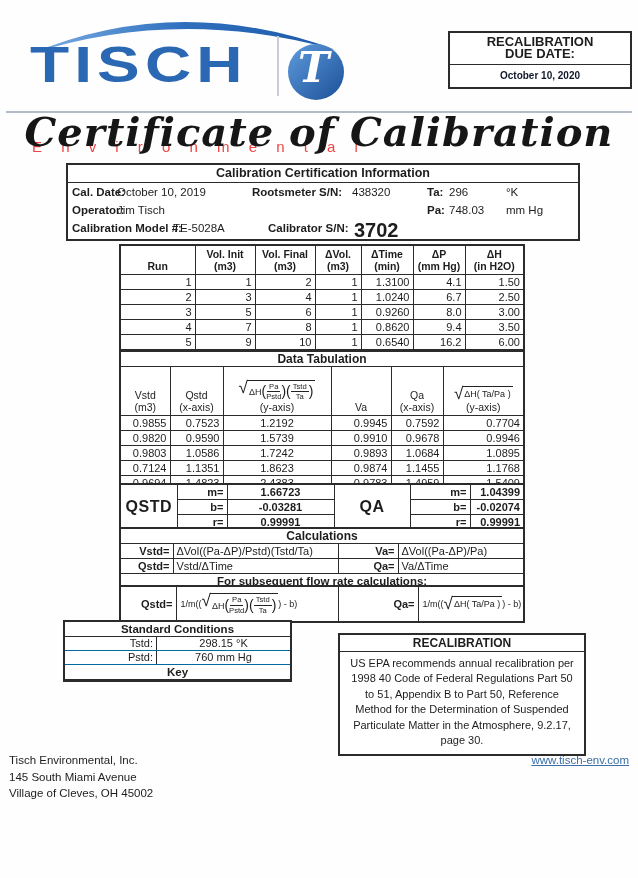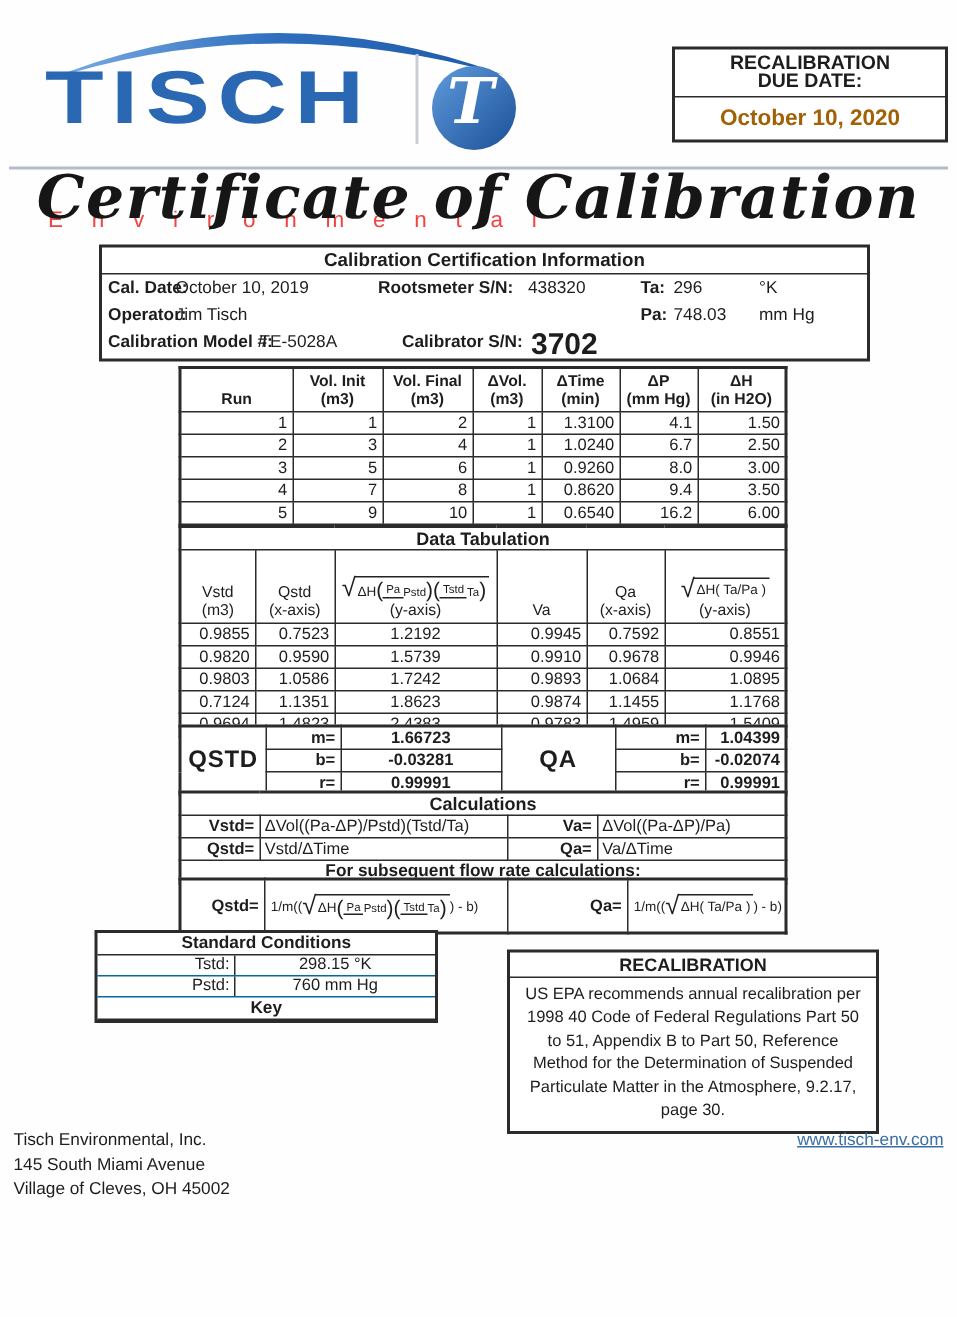--- a/index.html
+++ b/index.html
@@ -20,21 +20,21 @@
   .brand-sub {
     position:absolute; left:32px; top:90px;
     font-size:15px; letter-spacing:7.5px; color:#ef4444;margin-top:48px;
   }
   
   .due-box {
     position:absolute; left:448px; top:31px; width:180px;
     border:2px solid #2b2b2b; background:#fff; text-align:center;
   }
   .due-title { font-size:13px; font-weight:bold; line-height:15px; padding:3px 0 4px; border-bottom:1.5px solid #2b2b2b; }
-  .due-date { font-size:15px; font-weight:bold; color:#a16207; padding:5px 0 6px; }
+  .due-date { font-size:10px; font-weight:bold; color:#0f172a; padding:5px 0 6px; }
   
   .top-rule { position:absolute; left:6px; top:111px; width:626px; height:2px; background:#b3bdc9; }
   .script-title {
     position:absolute; left:0; right:0; top:108px; text-align:center;
     font-family:"DejaVu Serif", serif; font-style:italic; font-weight:bold;
     font-size:40px; letter-spacing:1px; color:#161616;
   }
   
   .cert-info { position:absolute; left:66px; top:163px; width:510px; border:2px solid #2b2b2b; background:#fff; }
   .box-title { text-align:center; font-weight:bold; font-size:12.5px; line-height:17px; border-bottom:1.5px solid #2b2b2b; }
@@ -56,21 +56,21 @@
   
   .dt-table { top:350px; font-size:11px; }
   .dt-title, .calc-title { font-weight:bold; font-size:12px; text-align:center; height:16px; line-height:16px; }
   .dt-table th { font-weight:normal; font-size:10.5px; text-align:center; vertical-align:bottom; padding:2px 1px; height:44px; }
   .dt-sum { top:483px; font-size:11px; font-weight:bold; }
   .dt-sum .bigcell { font-size:16px; font-weight:800; text-align:center; letter-spacing:0.5px; }
   
   .sqrt { display:inline-flex; align-items:flex-start; vertical-align:middle; }
   .sqrt .rad { font-size:1.9em; line-height:0.9; font-weight:400; margin-right:-1px; }
   .sqrt .under { border-top:1px solid #222; padding:2px 2px 0 2px; display:inline-flex; align-items:center; }
-  .frac { display:inline-flex; flex-direction:row; align-items:center; line-height:1; font-size:0.85em; }
+  .frac { display:inline-flex; flex-direction:column; align-items:center; line-height:1; font-size:0.85em; }
   .frac .ft { border-bottom:1px solid #222; padding:0 2px 1px; }
   .frac .fb { padding-top:1px; }
   .bigp { font-size:1.55em; font-weight:300; line-height:1; }
   .fml { font-size:9px; display:inline-flex; align-items:center; }
   .fml-hdr { font-size:9px; display:inline-flex; align-items:center; justify-content:center; }
   
   .calc-a { top:527px; font-size:11px; }
   .calc-b { top:585px; font-size:11px; margin-top:0; }
   .calc-a .lbl, .calc-b .lbl { font-weight:bold; text-align:right; padding-right:3px; }
   .calc-a .val { text-align:left; padding-left:3px; }
@@ -312,21 +312,21 @@
         </th>
       </tr>
     </thead>
     <tbody>
         <tr>
           <td class="num">0.9855</td>
           <td class="num">0.7523</td>
           <td class="ctr">1.2192</td>
           <td class="num">0.9945</td>
           <td class="num">0.7592</td>
-          <td class="num">0.8551</td>
+          <td class="num">0.7704</td>
         </tr>
         <tr>
           <td class="num">0.9820</td>
           <td class="num">0.9590</td>
           <td class="ctr">1.5739</td>
           <td class="num">0.9910</td>
           <td class="num">0.9678</td>
           <td class="num">0.9946</td>
         </tr>
         <tr>

